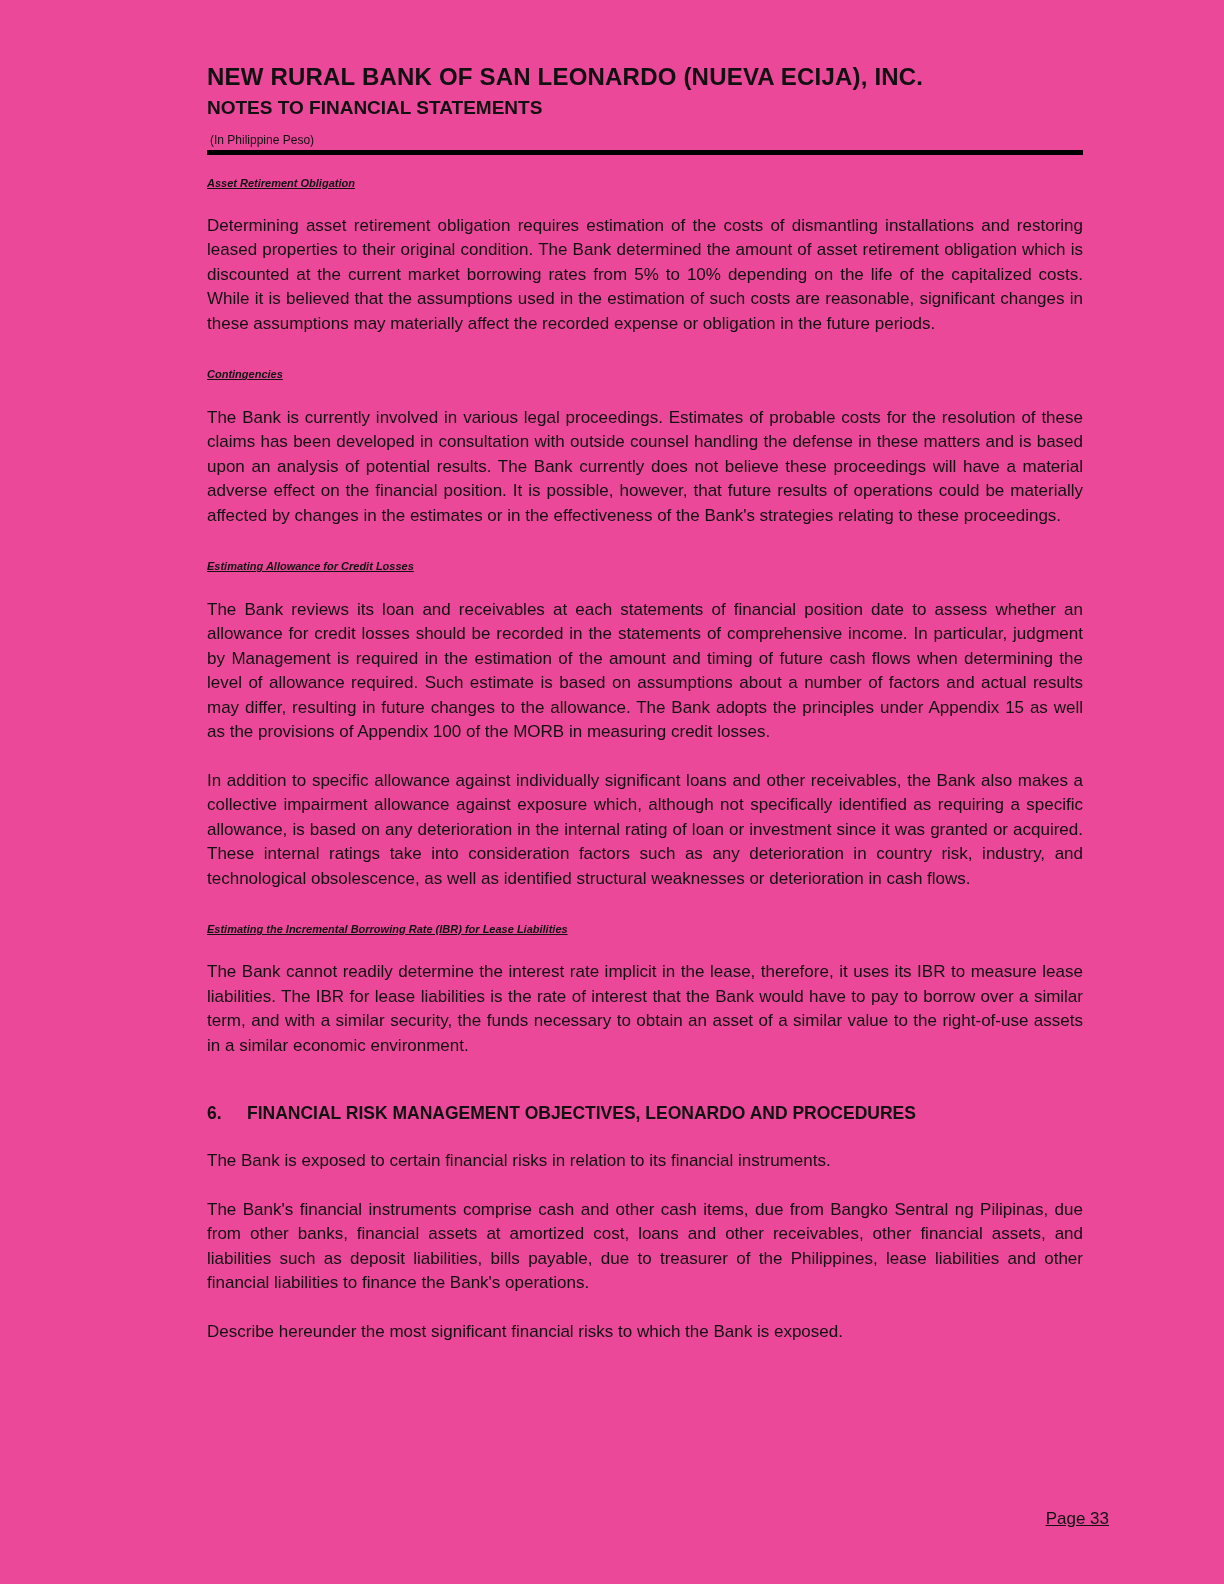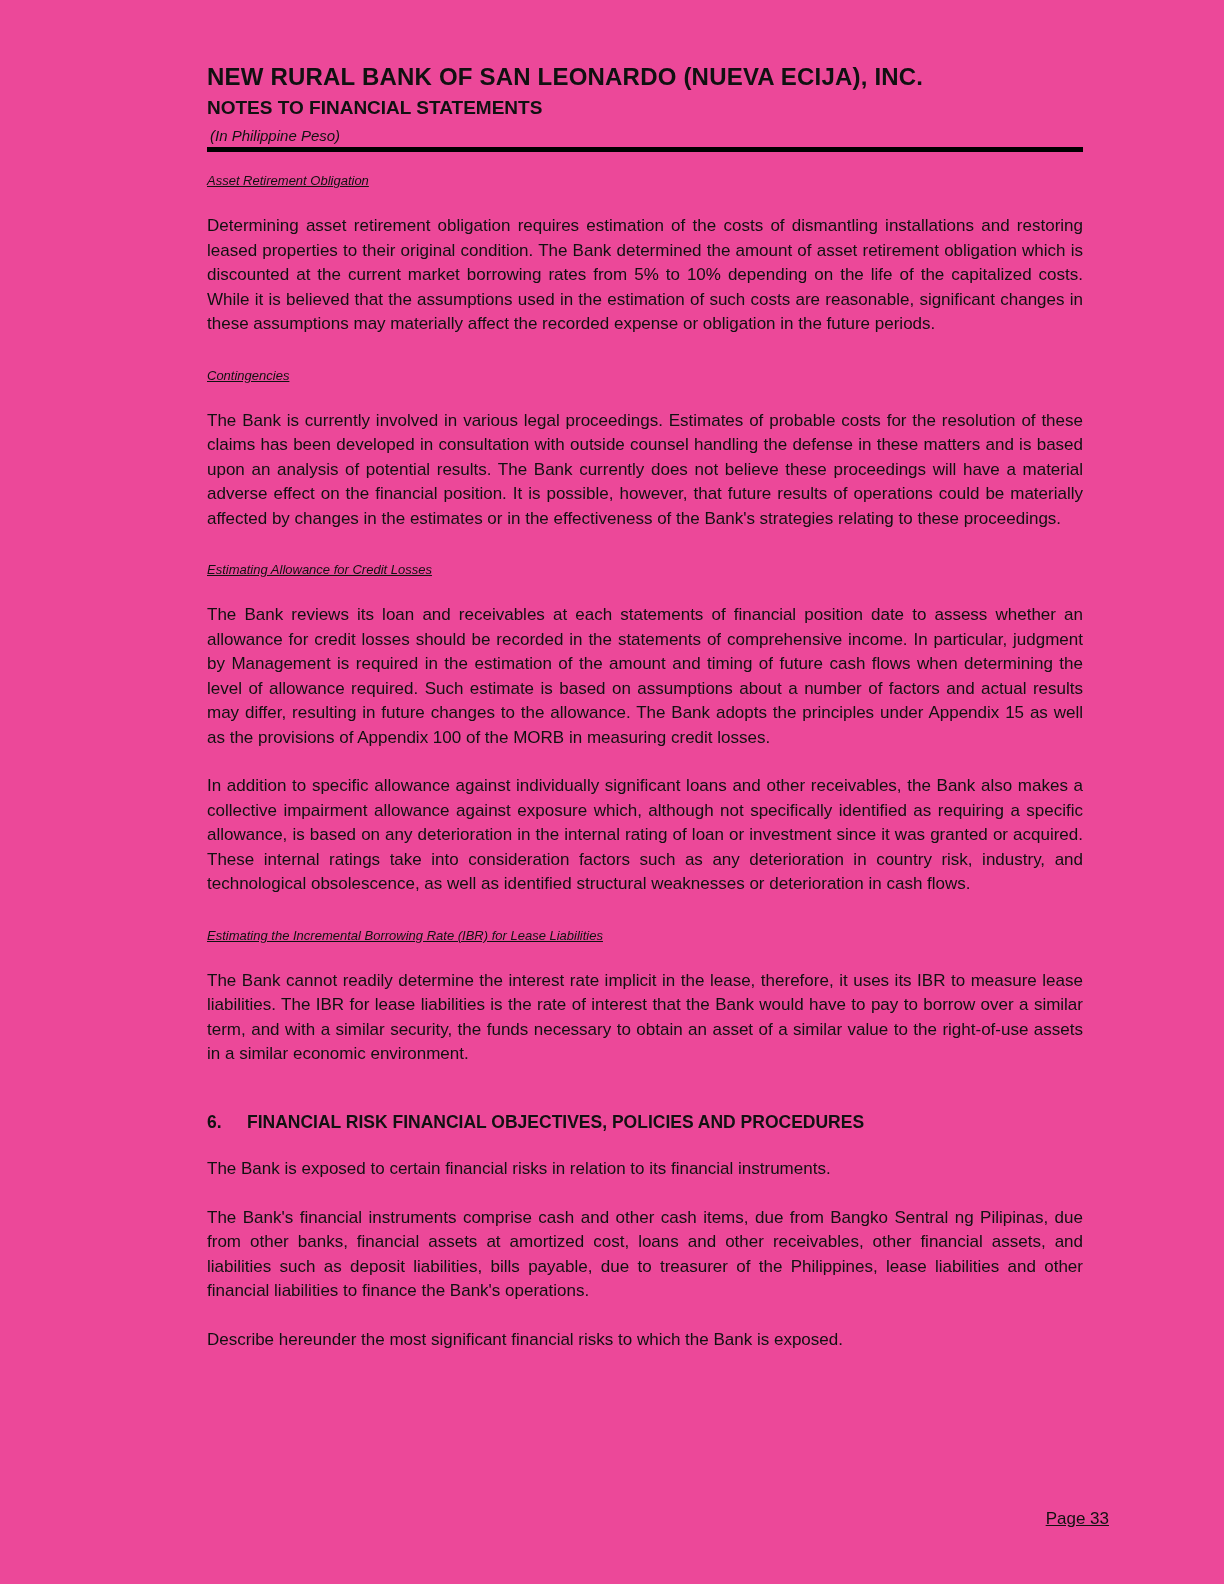--- a/index.html
+++ b/index.html
@@ -34,39 +34,38 @@
     font-weight: bold;
     line-height: 1.3;
     margin-top: 4px;
   }
   .date-line {
     font-size: 17px;
     line-height: 1.3;
     margin-top: 3px;
   }
   .currency-note {
-    font-size: 15px;
+    font-size: 12px;
     line-height: 1.25;
-    margin-top: 6px;
+    margin-top: 12px;
     padding-left: 3px;
-    font-style: italic;
   }
   .header-rule {
     height: 5px;
     background: #000000;
     margin-top: 2px;
   }
   .body-copy {
     margin-top: 21px;
   }
   .section-heading {
-    font-size: 13px;
+    font-size: 11px;
     font-style: italic;
     text-decoration: underline;
-    font-weight: normal;
+    font-weight: bold;
     margin: 31px 0 0 0;
     line-height: 1.3;
   }
   p.para {
     font-size: 17px;
     line-height: 24.5px;
     text-align: justify;
     margin: 24px 0 0 0;
   }
   .num-heading {
@@ -119,21 +118,21 @@
 
       <h3 class="section-heading">Estimating Allowance for Credit Losses</h3>
       <p class="para">The Bank reviews its loan and receivables at each statements of financial position date to assess whether an allowance for credit losses should be recorded in the statements of comprehensive income. In particular, judgment by Management is required in the estimation of the amount and timing of future cash flows when determining the level of allowance required. Such estimate is based on assumptions about a number of factors and actual results may differ, resulting in future changes to the allowance. The Bank adopts the principles under Appendix 15 as well as the provisions of Appendix 100 of the MORB in measuring credit losses.</p>
       <p class="para">In addition to specific allowance against individually significant loans and other receivables, the Bank also makes a collective impairment allowance against exposure which, although not specifically identified as requiring a specific allowance, is based on any deterioration in the internal rating of loan or investment since it was granted or acquired. These internal ratings take into consideration factors such as any deterioration in country risk, industry, and technological obsolescence, as well as identified structural weaknesses or deterioration in cash flows.</p>
 
       <h3 class="section-heading">Estimating the Incremental Borrowing Rate (IBR) for Lease Liabilities</h3>
       <p class="para">The Bank cannot readily determine the interest rate implicit in the lease, therefore, it uses its IBR to measure lease liabilities. The IBR for lease liabilities is the rate of interest that the Bank would have to pay to borrow over a similar term, and with a similar security, the funds necessary to obtain an asset of a similar value to the right-of-use assets in a similar economic environment.</p>
 
       <div class="num-heading">
         <span class="num">6.</span>
-        <span class="label">FINANCIAL RISK FINANCIAL OBJECTIVES, POLICIES AND PROCEDURES</span>
+        <span class="label">FINANCIAL RISK MANAGEMENT OBJECTIVES, LEONARDO AND PROCEDURES</span>
       </div>
 
 
       <p class="para">The Bank is exposed to certain financial risks in relation to its financial instruments.</p>
       <p class="para">The Bank's financial instruments comprise cash and other cash items, due from Bangko Sentral ng Pilipinas, due from other banks, financial assets at amortized cost, loans and other receivables, other financial assets, and liabilities such as deposit liabilities, bills payable, due to treasurer of the Philippines, lease liabilities and other financial liabilities to finance the Bank's operations.</p>
       <p class="para">Describe hereunder the most significant financial risks to which the Bank is exposed.</p>
 
     </main>
   </div>
 

